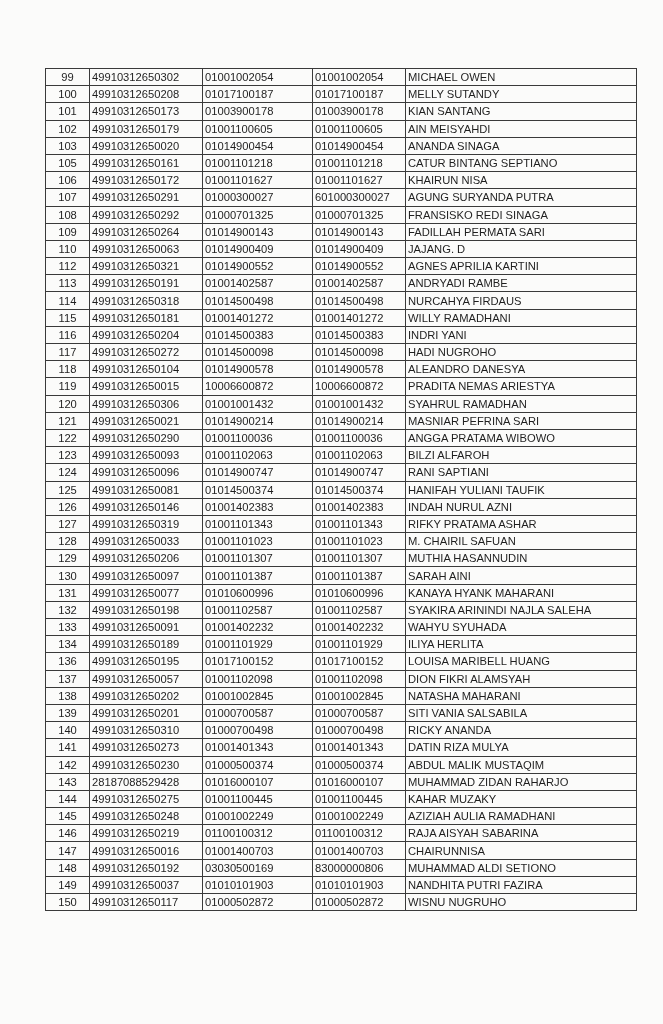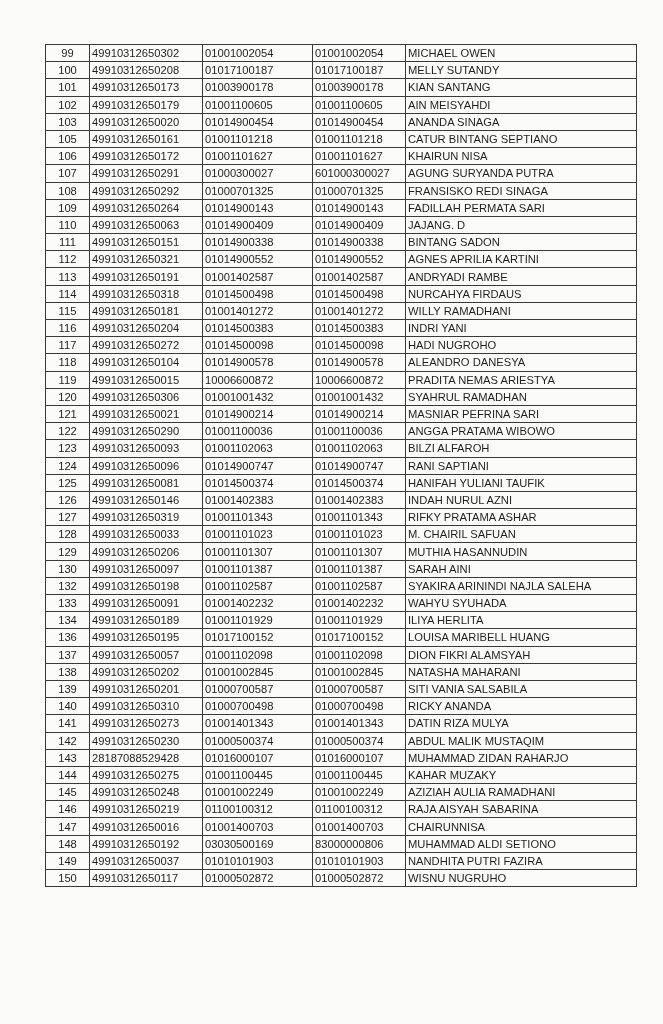--- a/index.html
+++ b/index.html
@@ -5,21 +5,21 @@
   html, body { margin: 0; padding: 0; }
   body {
     width: 663px; height: 1024px;
     background: #fbfbfa;
     position: relative;
     overflow: hidden;
     font-family: "Liberation Sans", sans-serif;
   }
   .page-table {
     position: absolute;
-    left: 45px; top: 44px;
+    left: 45px; top: 68px;
     width: 591px;
     border-collapse: collapse;
     table-layout: fixed;
     font-size: 11.2px;
     color: #1f1f1f;
     border-radius: 8px;
   }
   .page-table td {
     border: 1px solid #3a3a3a;
     height: 16.2px;
@@ -119,27 +119,20 @@
         <td>FADILLAH PERMATA SARI</td>
       </tr>
       <tr>
         <td class="c-no">110</td>
         <td>49910312650063</td>
         <td>01014900409</td>
         <td>01014900409</td>
         <td>JAJANG. D</td>
       </tr>
       <tr>
-        <td class="c-no">111</td>
-        <td>49910312650151</td>
-        <td>01014900338</td>
-        <td>01014900338</td>
-        <td>BINTANG SADON</td>
-      </tr>
-      <tr>
         <td class="c-no">112</td>
         <td>49910312650321</td>
         <td>01014900552</td>
         <td>01014900552</td>
         <td>AGNES APRILIA KARTINI</td>
       </tr>
       <tr>
         <td class="c-no">113</td>
         <td>49910312650191</td>
         <td>01001402587</td>
@@ -259,20 +252,27 @@
         <td>MUTHIA HASANNUDIN</td>
       </tr>
       <tr>
         <td class="c-no">130</td>
         <td>49910312650097</td>
         <td>01001101387</td>
         <td>01001101387</td>
         <td>SARAH AINI</td>
       </tr>
       <tr>
+        <td class="c-no">131</td>
+        <td>49910312650077</td>
+        <td>01010600996</td>
+        <td>01010600996</td>
+        <td>KANAYA HYANK MAHARANI</td>
+      </tr>
+      <tr>
         <td class="c-no">132</td>
         <td>49910312650198</td>
         <td>01001102587</td>
         <td>01001102587</td>
         <td>SYAKIRA ARININDI NAJLA SALEHA</td>
       </tr>
       <tr>
         <td class="c-no">133</td>
         <td>49910312650091</td>
         <td>01001402232</td>

